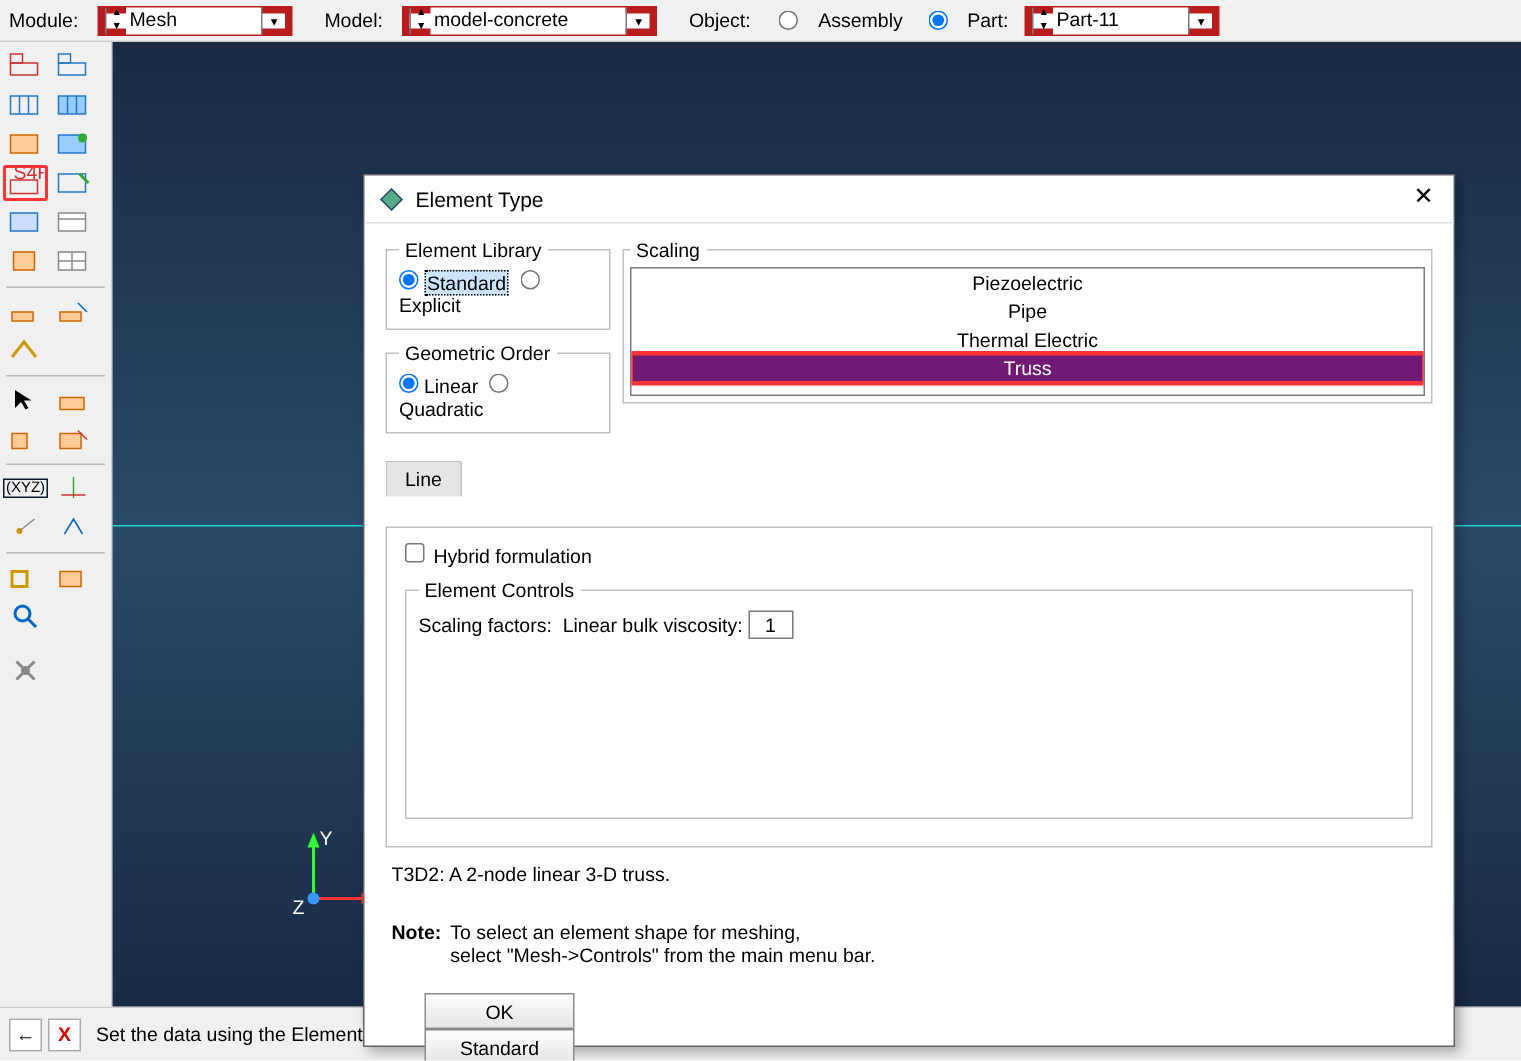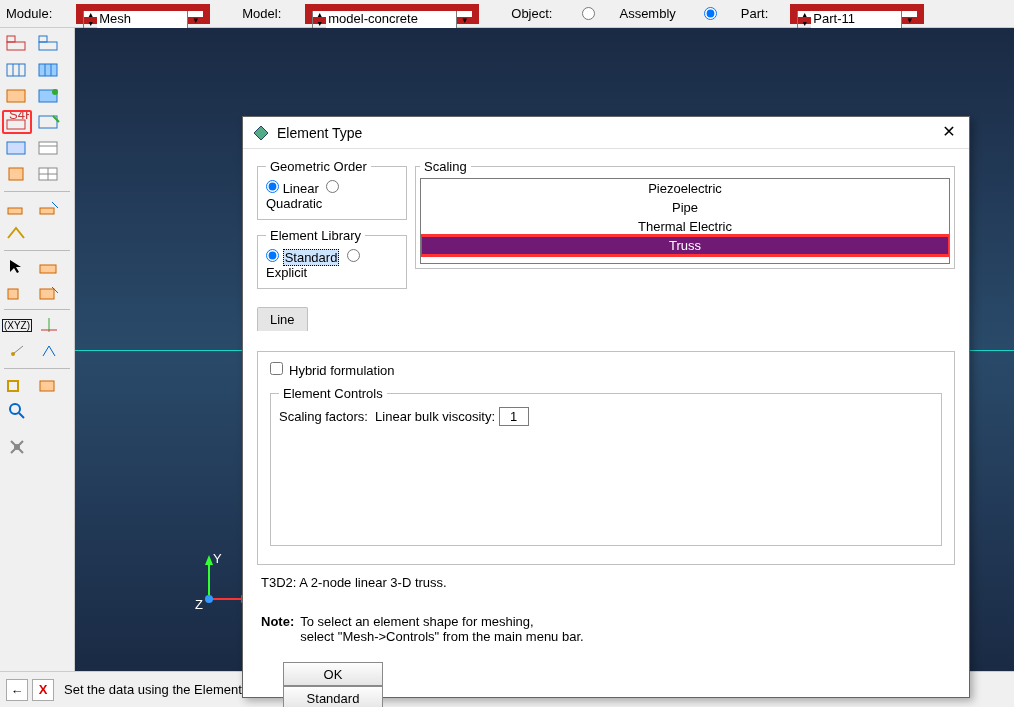--- a/index.html
+++ b/index.html
@@ -1,20 +1,20 @@
 <!DOCTYPE html>
 <html><head>
 <meta charset="utf-8">
 <style>
 * { box-sizing: border-box; margin: 0; padding: 0; font-family: "Segoe UI", Tahoma, sans-serif; font-size: 13px; }
 html, body { width: 1014px; height: 707px; overflow: hidden; background: #fff; }
 
-.top-bar { height: 28px; border-bottom: 1px solid #ccc; display: flex; align-items: center; padding: 0 6px; gap: 22px; background: #f0f0f0; }
+.top-bar { height: 28px; border-bottom: 1px solid #ccc; display: flex; align-items: center; padding: 0 6px; gap: 11px; background: #f0f0f0; }
 .top-bar label { margin-right: 2px; }
-.combo { display: inline-flex; align-items: flex-start; border: 7px solid #b91c1c; background: #fff; height: 20px; }
+.combo { display: inline-flex; align-items: center; border: 5px solid #b91c1c; background: #fff; height: 20px; }
 .combo .spin { width: 14px; display:flex; flex-direction:column; }
 .combo .spin div { height:9px; font-size:7px; line-height:7px; text-align:center; border-left:1px solid #7a7a7a; cursor:pointer;}
 .combo select, .combo .val { border:none; height:18px; font-size:13px; background:#fff; padding:0 2px;}
 .combo .dd { width:16px; height:18px; border-left:1px solid #7a7a7a; text-align:center; font-size:9px; line-height:18px; cursor:pointer;}
 .radio { margin: 0 2px 0 6px; }
 
 .main-area { position: relative; height: 643px; display: flex; }
 .toolbox { width: 75px; background: #f0f0f0; border-right: 1px solid #ccc; display:flex; flex-direction:column; padding:4px 2px; gap:0px; }
 .tool-row { display:flex; gap:2px; margin-bottom:2px; }
 .tool-btn { width: 30px; height: 24px; border:1px solid transparent; display:flex; align-items:center; justify-content:center; cursor:pointer; position:relative;}
@@ -309,28 +309,28 @@
       <svg class="ico">
           <polygon points="8,1 15,8 8,15 1,8" fill="#5a8" stroke="#246"></polygon>
         </svg>
       <span class="txt">Element Type</span>
       <div class="close-x">✕</div>
     </div>
     <div class="dialog-body">
       <div class="two-col">
         <div class="left-col">
           <fieldset>
+            <legend>Element Library</legend>
+            <label><input type="radio" name="lib" checked="" style=""> <span style="background:#cde4ff;border:1px dotted #000;padding:0 1px">Standard</span></label>
+            <label style="margin-left:4px"><input type="radio" name="lib" style=""> <span>Explicit</span></label>
+          </fieldset>
+          <fieldset>
             <legend>Geometric Order</legend>
             <label><input type="radio" name="ord" checked="" style=""> <span>Linear</span></label>
             <label style="margin-left:4px"><input type="radio" name="ord" style=""> <span>Quadratic</span></label>
-          </fieldset>
-          <fieldset>
-            <legend>Element Library</legend>
-            <label><input type="radio" name="lib" checked="" style=""> <span style="background:#cde4ff;border:1px dotted #000;padding:0 1px">Standard</span></label>
-            <label style="margin-left:4px"><input type="radio" name="lib" style=""> <span>Explicit</span></label>
           </fieldset>
         </div>
         <div class="right-col">
           <fieldset style="padding:4px">
             <legend>Scaling</legend>
             <div class="family-list">
               <div class="family-item">Piezoelectric</div>
               <div class="family-item">Pipe</div>
               <div class="family-item">Thermal Electric</div>
               <div class="family-item selected truss-highlight">Truss</div>

